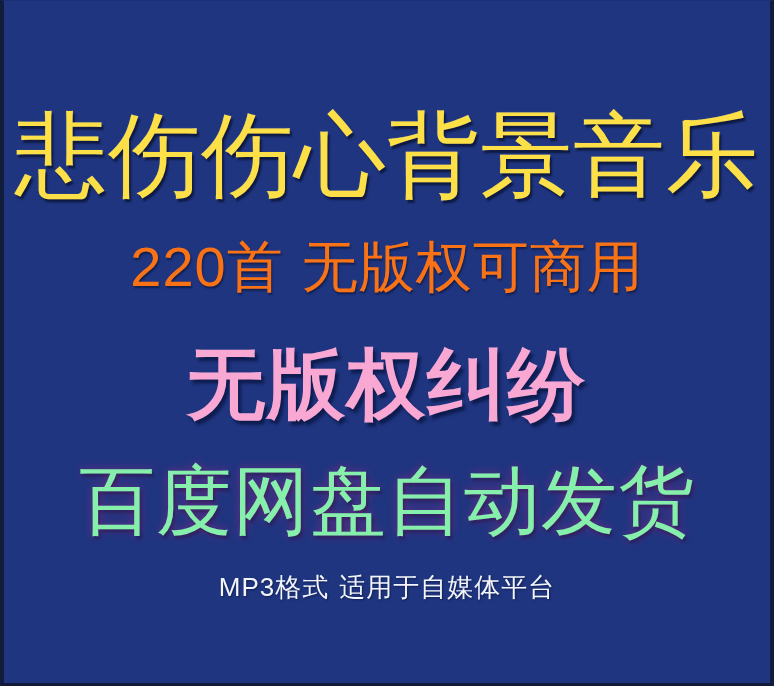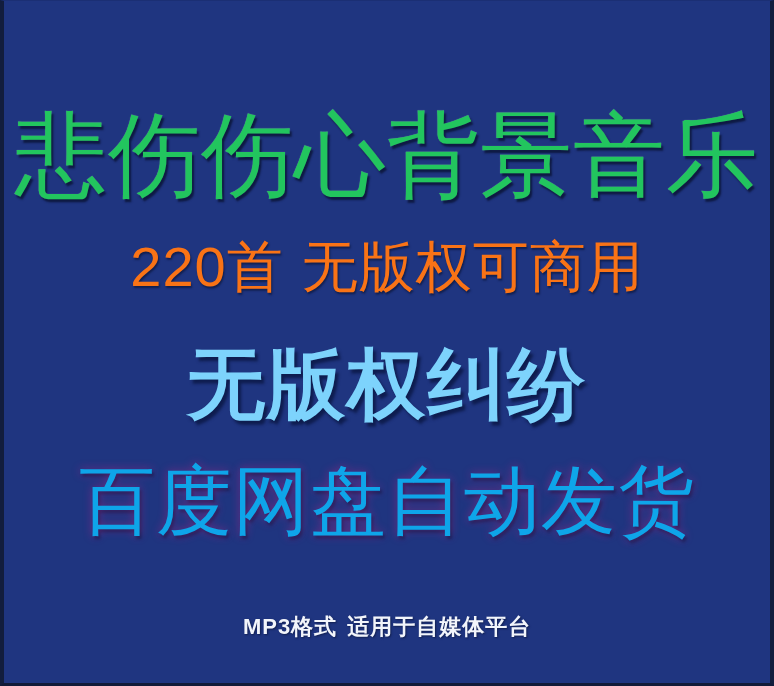--- a/index.html
+++ b/index.html
@@ -37,21 +37,21 @@
     white-space: nowrap;
     line-height: 1;
     font-family: "Liberation Sans", "DejaVu Sans", sans-serif;
   }
 
   
   #title-line {
     top: 108px;
     font-size: 92px;
     letter-spacing: 1px;
-    color: #22c55e;
+    color: #fde047;
     font-weight: 400;
     text-shadow: 2px 3px 2px rgba(8, 16, 46, 0.75),
                  0 0 1px rgba(255,255,255,0.35);
     transform: scaleX(1.0);
   }
 
   
   #count-line {
     top: 238px;
     font-size: 56px;
@@ -60,45 +60,44 @@
     font-weight: 400;
     text-shadow: 1px 2px 2px rgba(8, 16, 46, 0.6);
   }
   #count-line .gap { display: inline-block; width: 18px; }
 
   
   #highlight-line {
     top: 344px;
     font-size: 78px;
     letter-spacing: 2px;
-    color: #7dd3fc;
+    color: #f9a8d4;
     font-weight: 700;
     text-shadow: 3px 4px 3px rgba(10, 22, 66, 0.8);
   }
 
   
   #delivery-line {
     top: 462px;
     font-size: 76px;
     letter-spacing: 1px;
-    color: #0ea5e9;
+    color: #86efac;
     font-weight: 400;
     text-shadow: 0 0 10px rgba(224, 33, 140, 0.45),
                  2px 3px 3px rgba(10, 20, 60, 0.55);
   }
 
   
   #format-line {
     top: 573px;
-    font-size: 22px;
+    font-size: 26px;
     letter-spacing: 1px;
     color: #f2f5fb;
-    font-weight: 700;
+    font-weight: 400;
     text-shadow: 1px 1px 2px rgba(8, 16, 46, 0.6);
-    margin-top: 42px;
   }
   #format-line .gap { display: inline-block; width: 10px; }
 </style>
 </head>
 <body>
 
 <div id="banner">
 
   <div class="line" id="title-line">悲伤伤心背景音乐</div>
 

